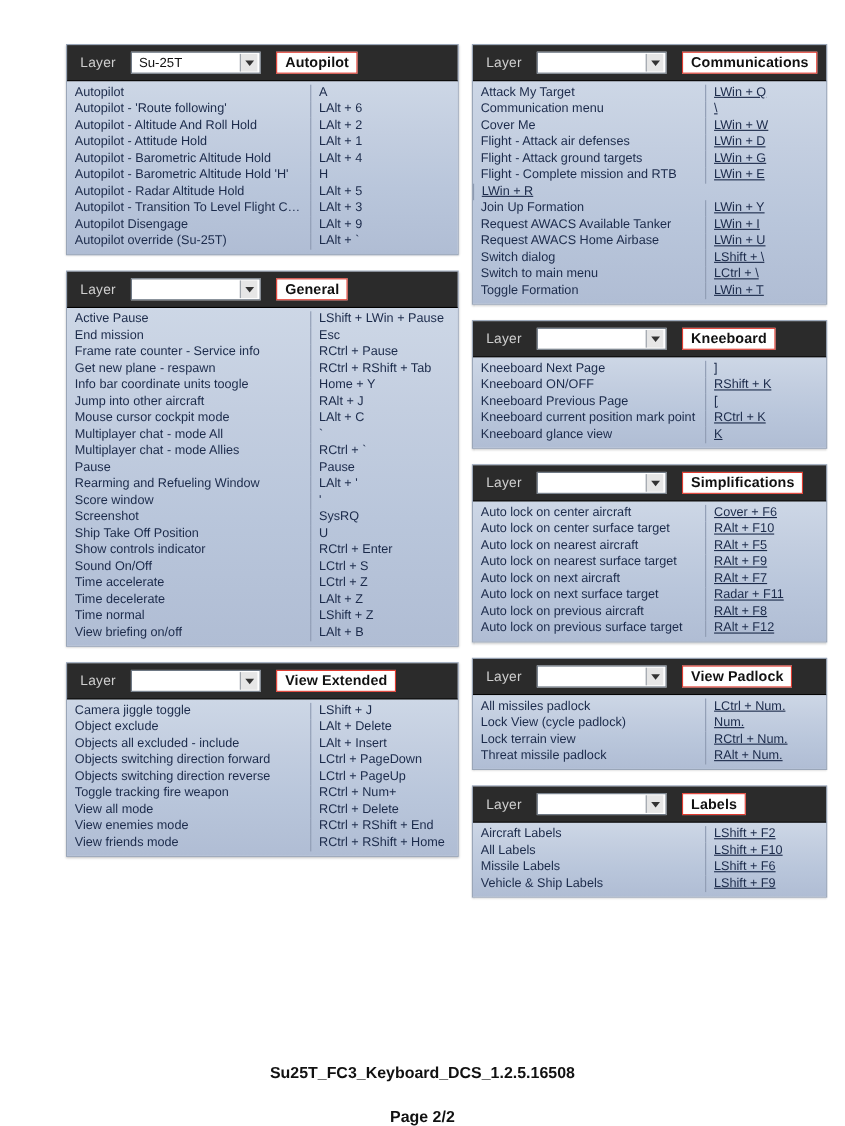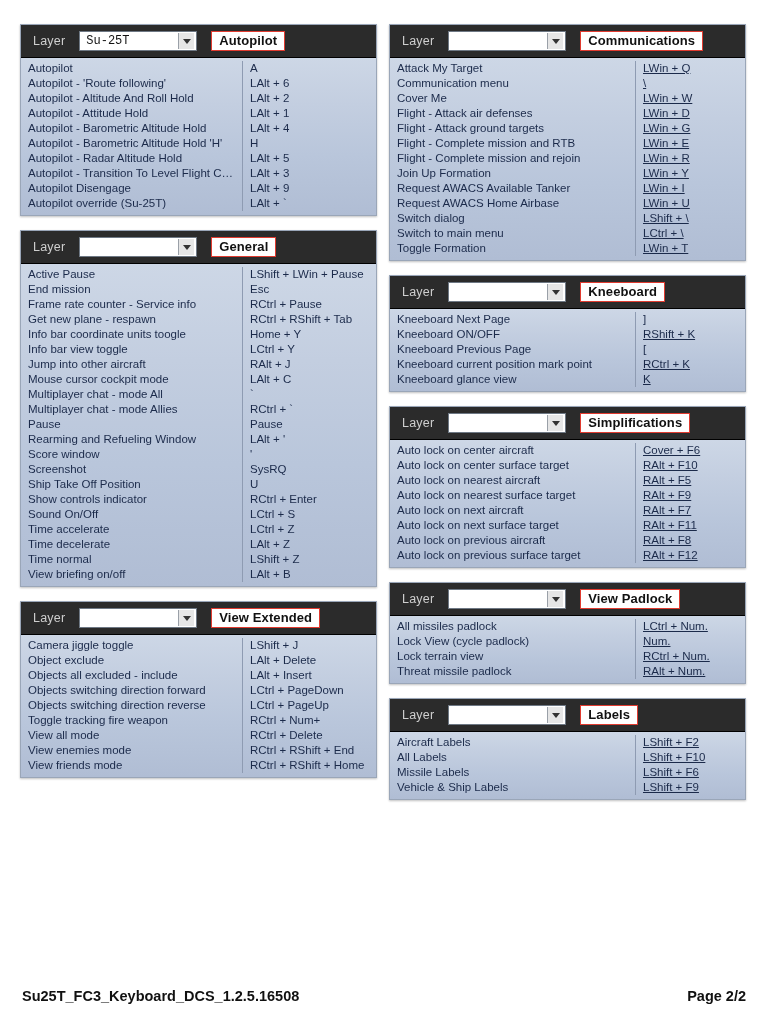--- a/index.html
+++ b/index.html
@@ -2,42 +2,42 @@
 <html><head>
 <meta charset="utf-8">
 <style>
   html,body{margin:0;padding:0;}
   body{
     width:768px;height:1024px;background:#ffffff;
     font-family:"Liberation Sans", sans-serif;
     -webkit-font-smoothing:antialiased;
   }
   .page{position:relative;width:768px;height:1024px;box-sizing:border-box;}
-  .cols{display:flex;gap:12px;padding:24px 20px 0 20px;box-sizing:border-box;}
+  .cols{display:flex;gap:12px;padding:40px 20px 0 20px;box-sizing:border-box;margin-left:40px;}
   .col{width:357px;display:flex;flex-direction:column;gap:14px;}
   .panel{
     background:#dfe5ee;
     border:1px solid #9aa6b8;
     box-shadow:0 1px 2px rgba(0,0,0,.25);
   }
   
   .phead{
     display:flex;align-items:center;gap:8px;
     background:#2b2b2b;
     padding:6px 8px;
     border-bottom:1px solid #000;
   }
   .phead .lbl{
     color:#cfcfcf;font-size:12.5px;padding:0 6px 0 4px;letter-spacing:.2px;
   }
   .selectbox{
     position:relative;background:#ffffff;border:1px solid #6e7884;
     height:20px;min-width:118px;flex:0 0 auto;
     display:flex;align-items:center;padding:0 18px 0 6px;
-    font-size:12px;color:#111;box-sizing:border-box;font-family:Liberation Mono, monospace;
+    font-size:12px;color:#111;box-sizing:border-box;
   }
   .selectbox .caret{
     position:absolute;right:2px;top:1px;bottom:1px;width:15px;
     background:#e6e6e6;border-left:1px solid #9aa0a8;
     display:flex;align-items:center;justify-content:center;
   }
   .selectbox .caret i{
     display:block;width:0;height:0;border-left:4px solid transparent;
     border-right:4px solid transparent;border-top:5px solid #333;
   }
@@ -61,21 +61,21 @@
   }
   .row .key{
     width:122px;flex:0 0 122px;padding:0 4px 0 7px;
     border-left:1px solid #8e9bb2;white-space:nowrap;overflow:hidden;text-overflow:ellipsis;
   }
   .panel.wide-key .row .key{width:98px;flex:0 0 98px;text-decoration:underline;}
   .footer{
     position:absolute;left:0;right:0;bottom:0;height:56px;
     display:flex;align-items:center;justify-content:space-between;
     padding:0 22px;box-sizing:border-box;
-    font-size:14.5px;font-weight:bold;color:#111;
+    font-size:14.5px;font-weight:bold;color:#111;flex-direction:column;
   }
 </style>
 </head>
 <body>
 
 <div class="page">
   <div class="cols">
     <div class="col" id="col-left">
         <div class="panel">
           <div class="phead">
@@ -161,24 +161,20 @@
             </div>
             <div class="row">
               <div class="act">Get new plane - respawn</div>
               <div class="key">RCtrl + RShift + Tab</div>
             </div>
             <div class="row">
               <div class="act">Info bar coordinate units toogle</div>
               <div class="key">Home + Y</div>
             </div>
             <div class="row">
-              <div class="act">Info bar view toggle</div>
-              <div class="key">LCtrl + Y</div>
-            </div>
-            <div class="row">
               <div class="act">Jump into other aircraft</div>
               <div class="key">RAlt + J</div>
             </div>
             <div class="row">
               <div class="act">Mouse cursor cockpit mode</div>
               <div class="key">LAlt + C</div>
             </div>
             <div class="row">
               <div class="act">Multiplayer chat - mode All</div>
               <div class="key">`</div>
@@ -319,21 +315,20 @@
             </div>
             <div class="row">
               <div class="act">Flight - Attack ground targets</div>
               <div class="key">LWin + G</div>
             </div>
             <div class="row">
               <div class="act">Flight - Complete mission and RTB</div>
               <div class="key">LWin + E</div>
             </div>
             <div class="row">
-              <div class="act">Flight - Complete mission and rejoin</div>
               <div class="key">LWin + R</div>
             </div>
             <div class="row">
               <div class="act">Join Up Formation</div>
               <div class="key">LWin + Y</div>
             </div>
             <div class="row">
               <div class="act">Request AWACS Available Tanker</div>
               <div class="key">LWin + I</div>
             </div>
@@ -420,21 +415,21 @@
             <div class="row">
               <div class="act">Auto lock on nearest surface target</div>
               <div class="key">RAlt + F9</div>
             </div>
             <div class="row">
               <div class="act">Auto lock on next aircraft</div>
               <div class="key">RAlt + F7</div>
             </div>
             <div class="row">
               <div class="act">Auto lock on next surface target</div>
-              <div class="key">RAlt + F11</div>
+              <div class="key">Radar + F11</div>
             </div>
             <div class="row">
               <div class="act">Auto lock on previous aircraft</div>
               <div class="key">RAlt + F8</div>
             </div>
             <div class="row">
               <div class="act">Auto lock on previous surface target</div>
               <div class="key">RAlt + F12</div>
             </div>
           </div>

